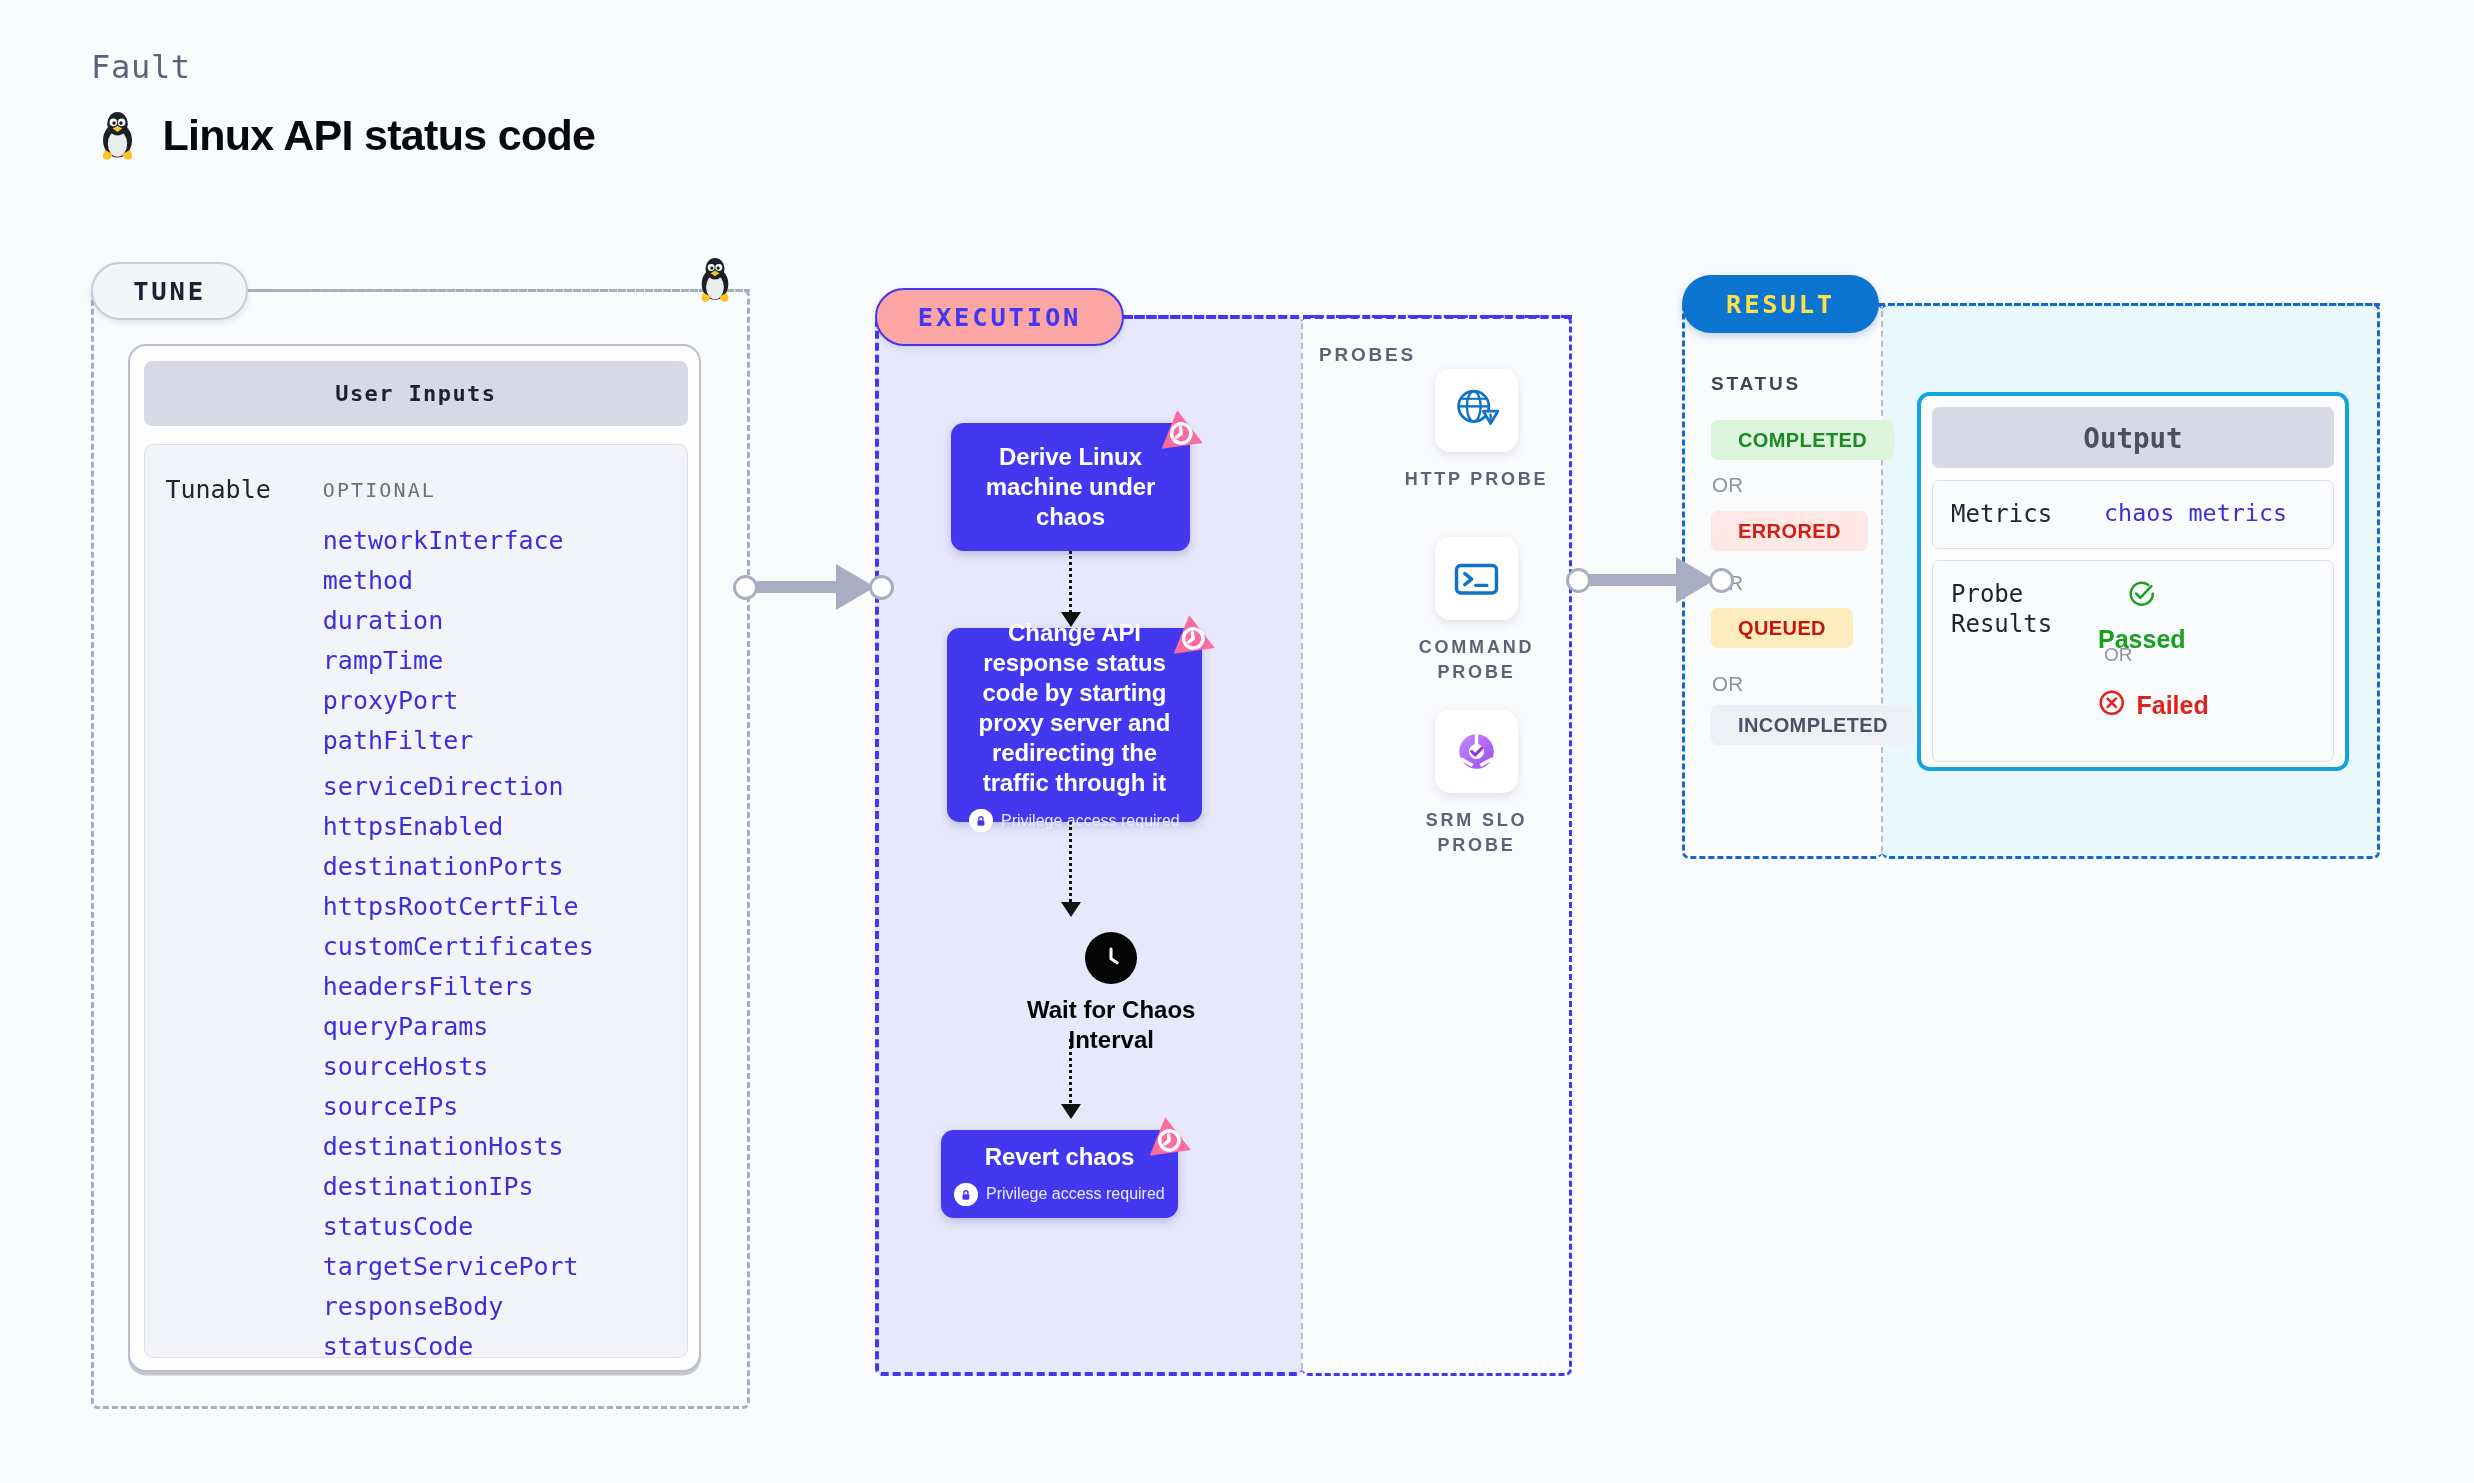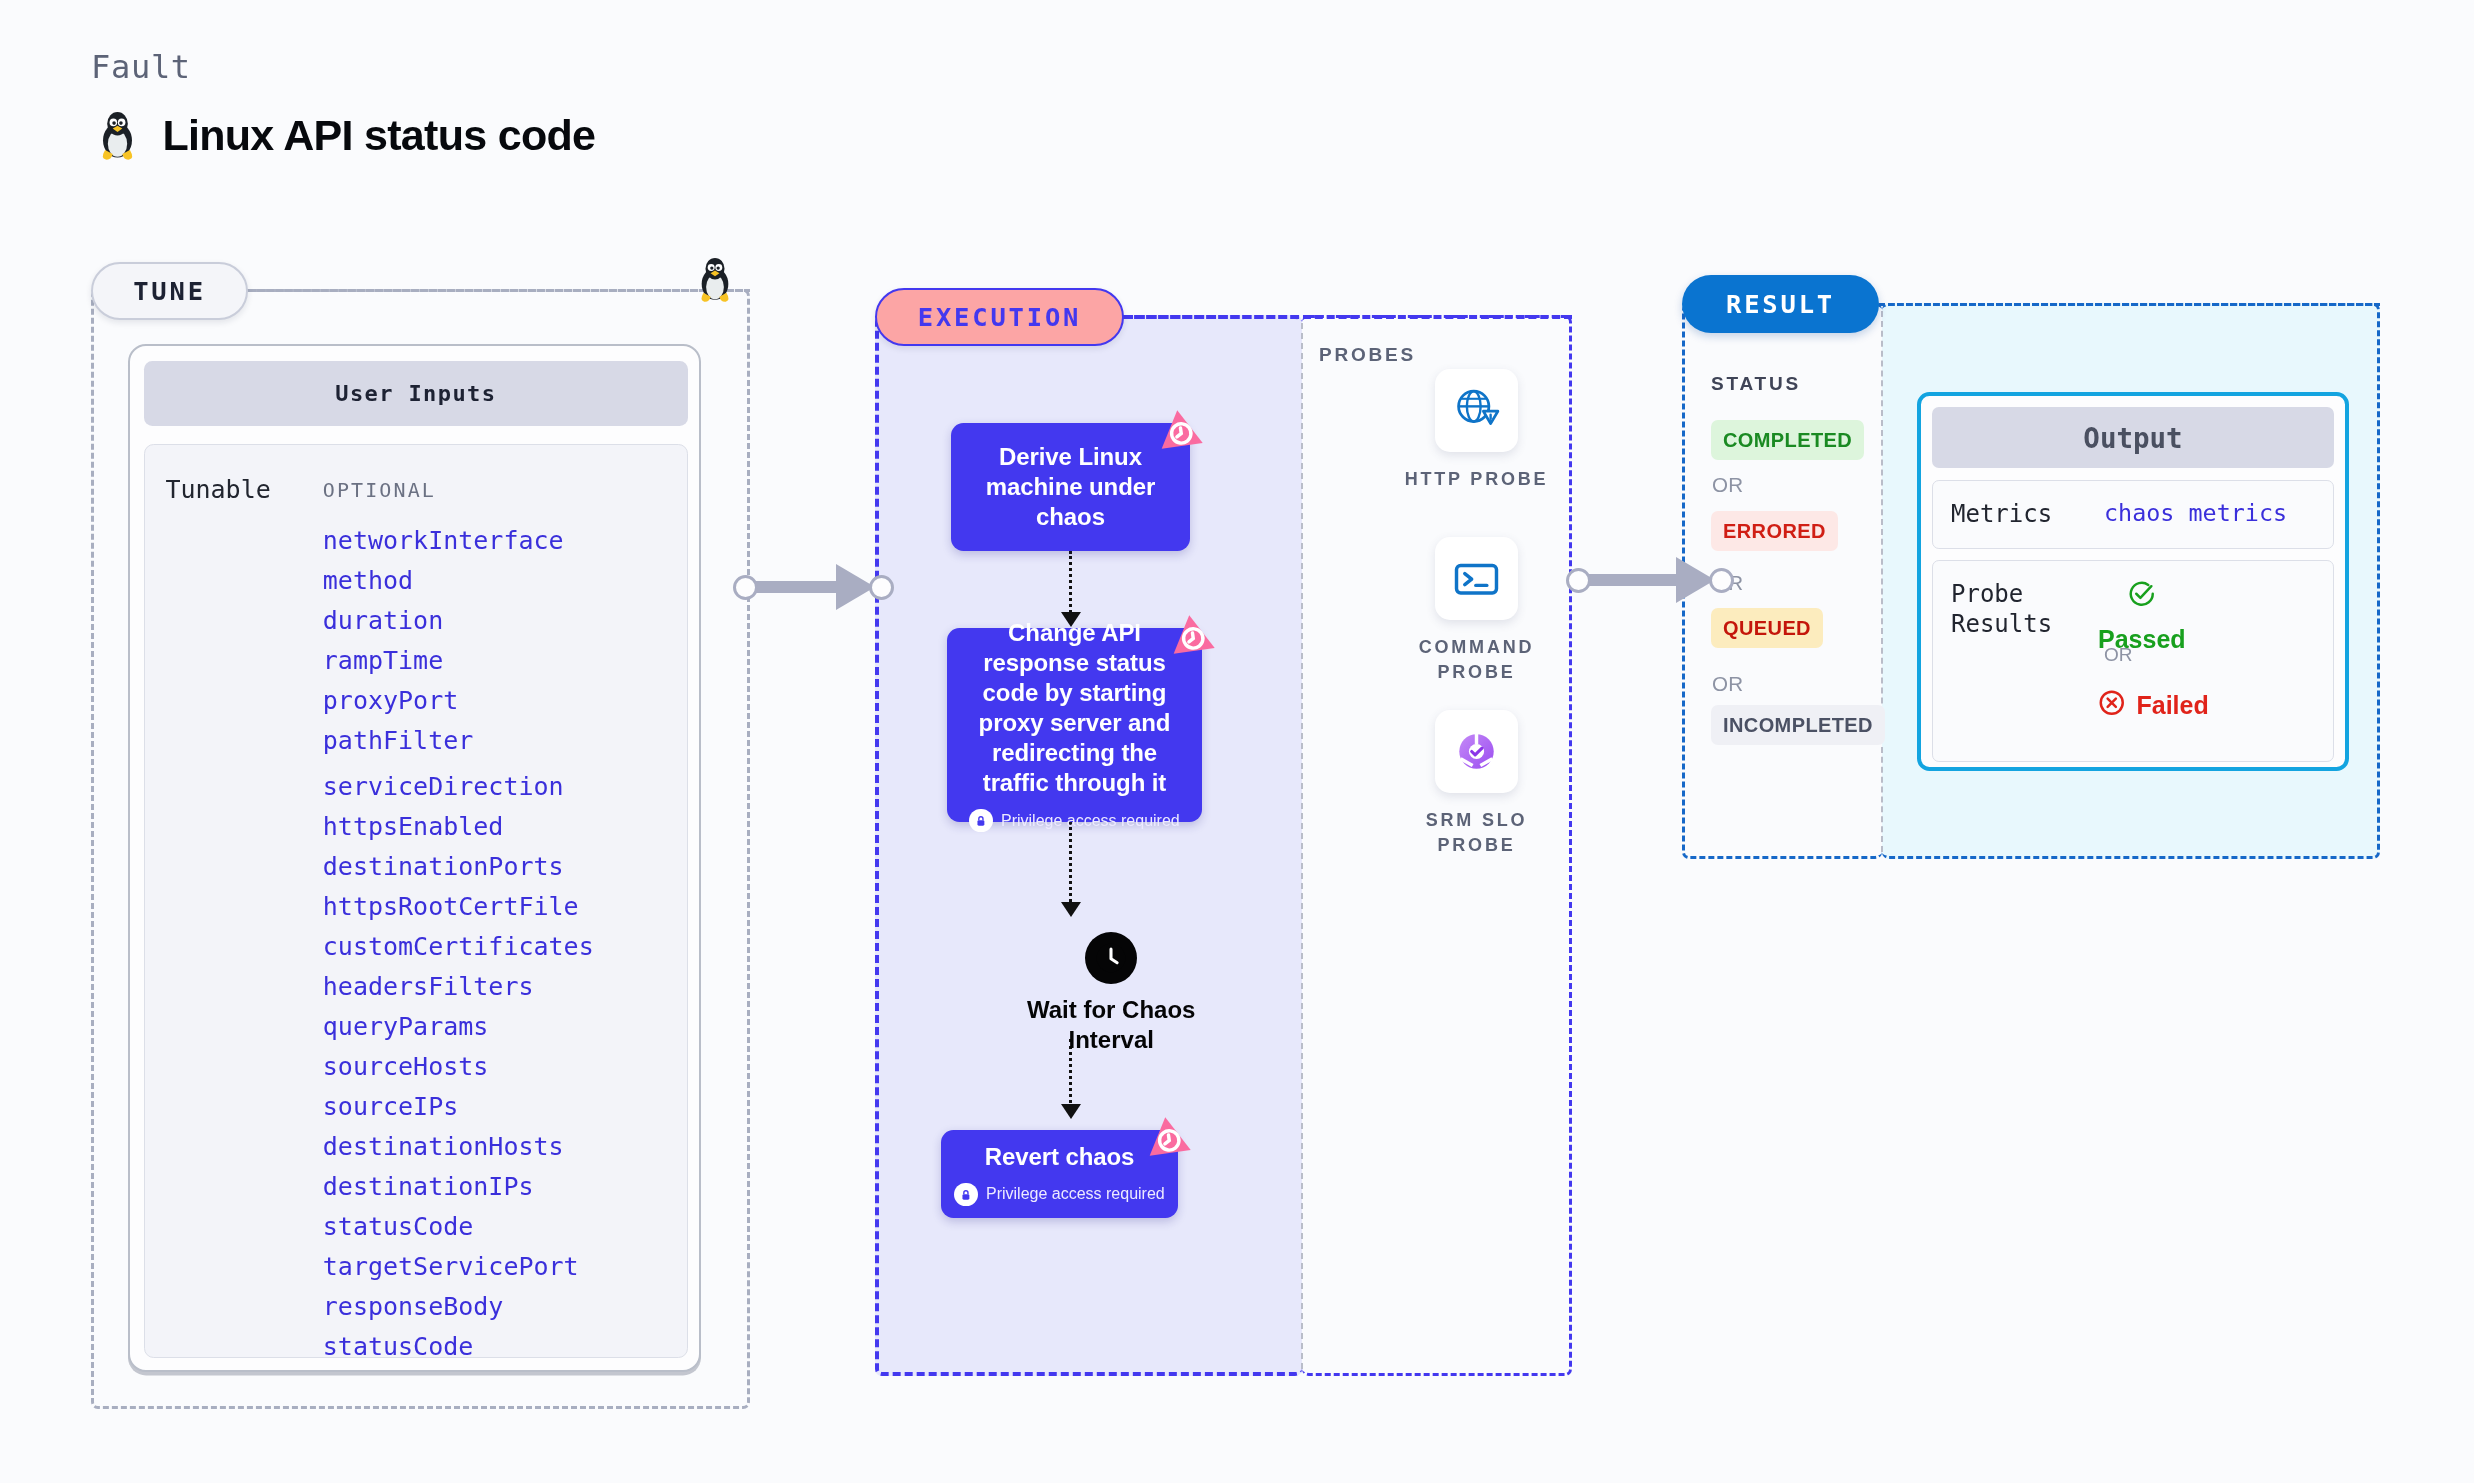--- a/index.html
+++ b/index.html
@@ -36,21 +36,21 @@
     box-shadow: 0 2.8px 6.9px rgba(20,25,60,.10);
   }
   .pill-exec {
     left: 875px; top: 288px; width: 249px; height: 58px;
     background: #fca5a5; color: #4338ef; border: 2.8px solid #4338ef;
     font-size: 25.5px; letter-spacing: 2.8px;
     box-shadow: 0 2.8px 6.9px rgba(20,25,60,.10);
   }
   .pill-result {
     left: 1682px; top: 275px; width: 197px; height: 58px;
-    background: #0a74d0; color: #ffffff; border: none;
+    background: #0a74d0; color: #fde047; border: none;
     font-size: 25.5px; letter-spacing: 2.8px;
     box-shadow: 0 3.4px 8.3px rgba(10,70,150,.22);
   }
 
   
   .region { position: absolute; border-radius: 6.9px; }
   .region-tune {
     left: 91px; top: 289px; width: 659px; height: 1120px;
     border: 3.4px dashed #a8aec0;
   }
@@ -191,21 +191,21 @@
   .probe-cmd  { left: 1394px; top: 537px; }
   .probe-srm  { left: 1394px; top: 710px; justify-content: center; }
 
   
   .status-title {
     position: absolute; left: 1711px; top: 373px;
     font-size: 19px; font-weight: 700; color: #3f4457; letter-spacing: 2.8px;
   }
   .chip {
     position: absolute; display: inline-flex; align-items: center;
-    height: 40px; padding: 0 12px; border-radius: 6.9px;
+    height: 40px; padding: 0 27px; border-radius: 6.9px;
     font-size: 20px; font-weight: 700; letter-spacing: 0.4px;
   }
   .chip-completed { left: 1711px; top: 420px; background: #ddf5dc; color: #1a8a22; }
   .chip-errored   { left: 1711px; top: 511px; background: #fde8e6; color: #d01e14; }
   .chip-queued    { left: 1711px; top: 608px; background: #fcecbe; color: #c4160b; }
   .chip-incompleted{left: 1711px; top: 705px; background: #eff0f5; color: #4b5164; }
   .or-text {
     position: absolute; font-size: 20.6px; color: #8d93a4; letter-spacing: 0.3px;
   }
   .or1 { left: 1712px; top: 473px; }

